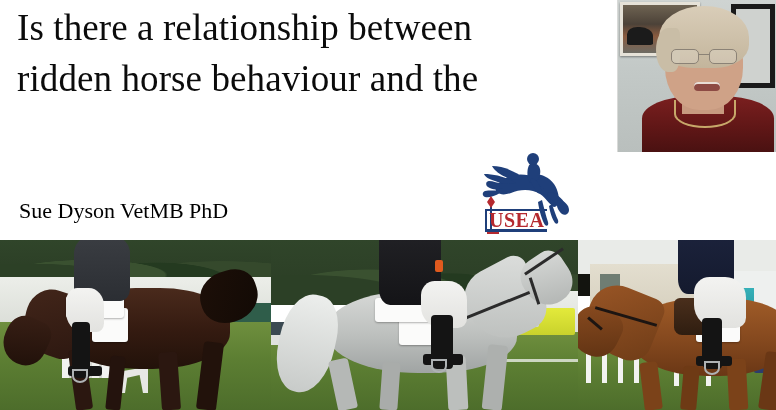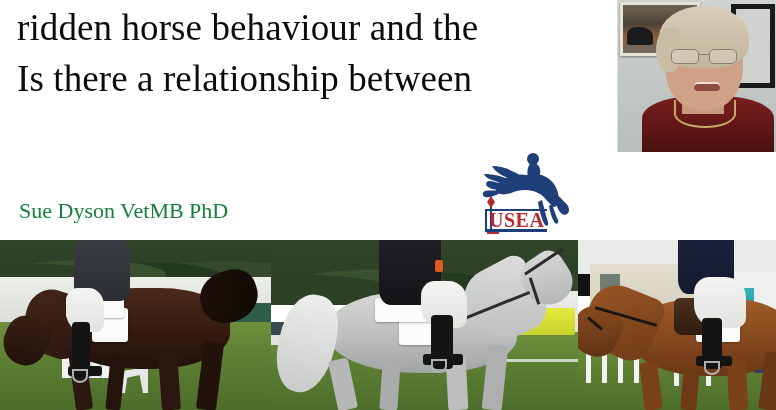--- a/index.html
+++ b/index.html
@@ -33,21 +33,21 @@
     letter-spacing: 0.1px;
     white-space: nowrap;
   }
   #presenter {
     position: absolute;
     left: 19px;
     top: 196px;
     font-family: "Liberation Serif", serif;
     font-size: 22px;
     line-height: 30px;
-    color: #15803d;
+    color: #000000;
     white-space: nowrap;
   }
 
   
   #usea-logo {
     position: absolute;
     left: 470px;
     top: 148px;
     width: 100px;
     height: 88px;
@@ -278,22 +278,22 @@
   .person {
     position:absolute;
   }
 </style>
 </head>
 <body>
 
 <div id="slide">
 
   <div id="title-block">
+    <div class="title-line">Is there a relationship between</div>
     <div class="title-line">ridden horse behaviour and the</div>
-    <div class="title-line">Is there a relationship between</div>
   </div>
 
   <div id="presenter">Sue Dyson VetMB PhD</div>
 
   <div id="usea-logo">
     <svg width="100" height="88" viewBox="0 0 100 88">
 
       <g fill="#1f3f7a">
 
         <path d="M30 34 C38 26 54 24 66 30 C74 34 80 42 84 50 C86 54 85 58 82 57

